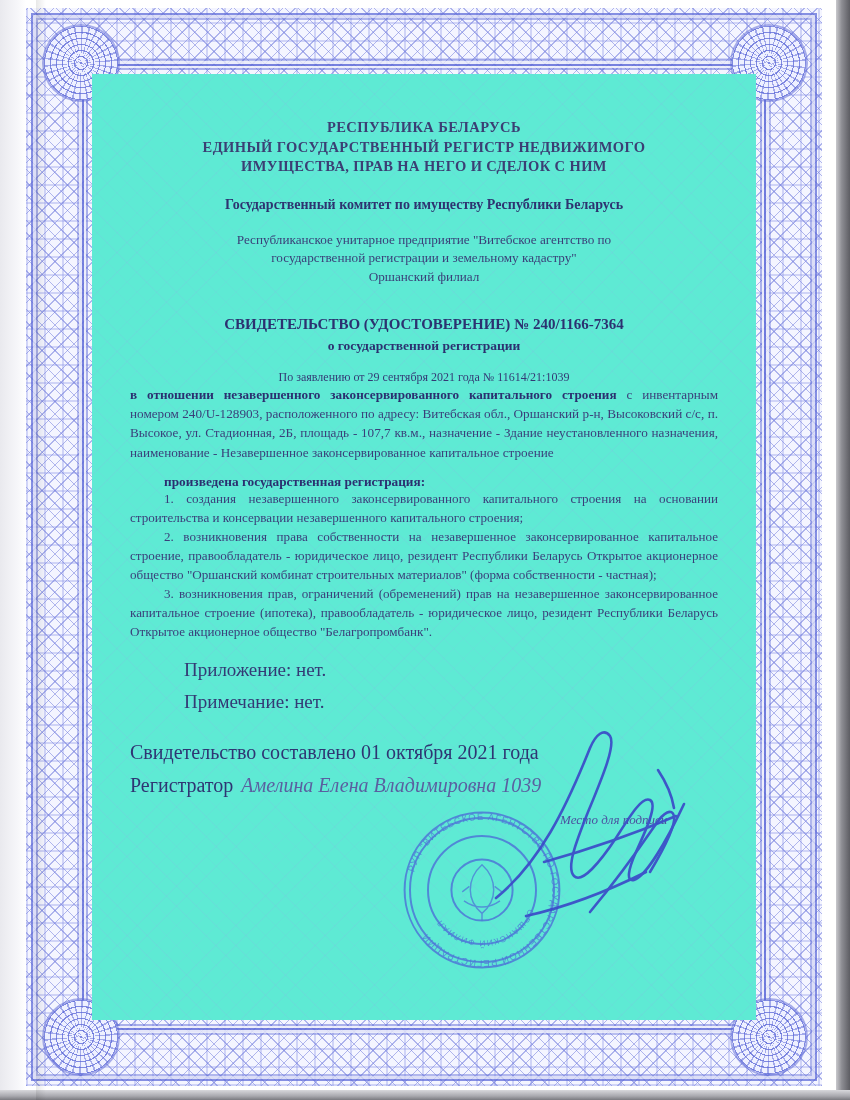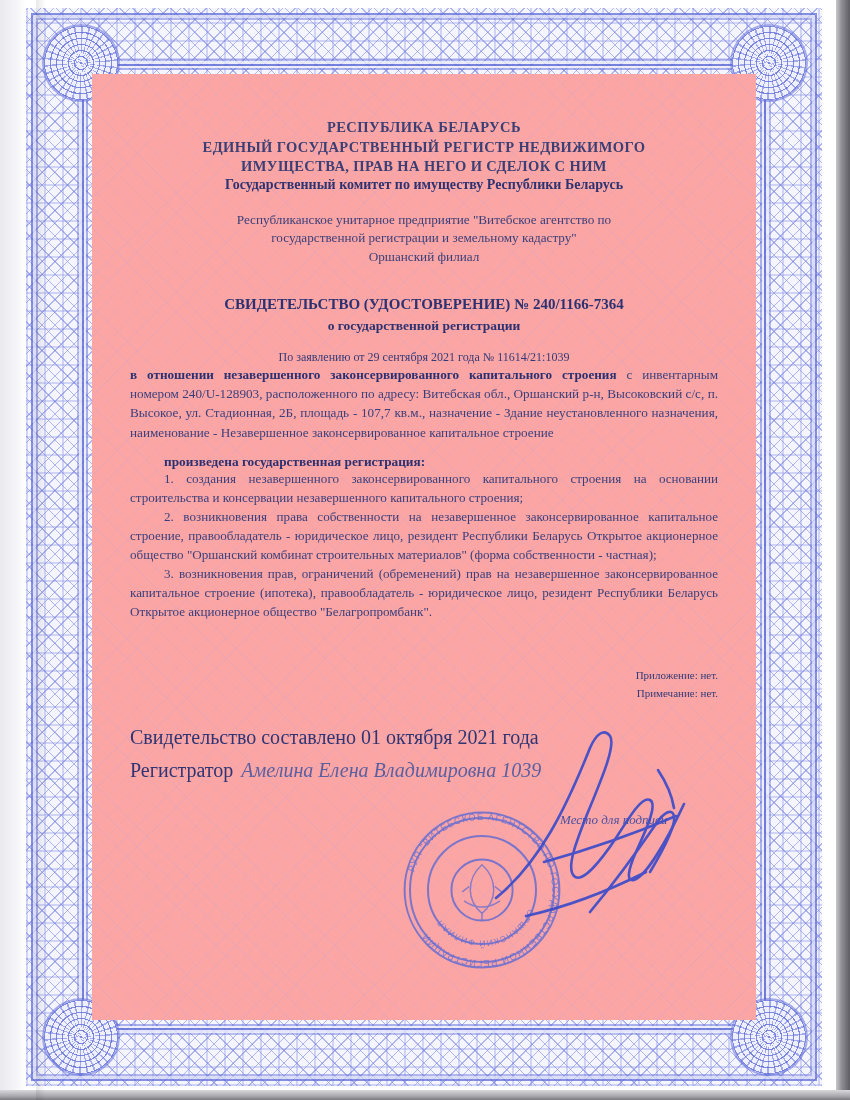--- a/index.html
+++ b/index.html
@@ -93,21 +93,21 @@
   .rosette.tl { left: 44px;  top: 26px; }
   .rosette.tr { right: 44px; top: 26px; }
   .rosette.bl { left: 44px;  bottom: 26px; }
   .rosette.br { right: 44px; bottom: 26px; }
 
   
   .field {
     position: absolute;
     left: 92px; top: 74px;
     width: 664px; height: 946px;
-    background: #fca5a5;
+    background: #5eead4;
   }
 
   
   .field::before {
     content: "";
     position: absolute;
     left: 0; top: 0; right: 0; bottom: 0;
     background:
       repeating-linear-gradient(45deg, rgba(150,160,235,0.10) 0 1px, rgba(255,255,255,0) 1px 14px),
       repeating-linear-gradient(-45deg, rgba(150,160,235,0.10) 0 1px, rgba(255,255,255,0) 1px 14px);
@@ -123,21 +123,21 @@
   .t-center { text-align: center; }
 
   .head-main {
     font-size: 14.5px;
     font-weight: bold;
     letter-spacing: 0.4px;
     line-height: 1.35;
     color: #3b3f74;
   }
   .head-sub {
-    margin-top: 0;
+    margin-top: 20px;
     font-size: 14px;
     font-weight: bold;
     color: #2e3370;
   }
   .org {
     margin-top: 18px;
     font-size: 13.2px;
     line-height: 1.4;
     color: #3a3f78;
   }
@@ -177,26 +177,25 @@
   .item {
     margin-top: 0;
     font-size: 13.1px;
     line-height: 1.45;
     text-align: justify;
     text-indent: 34px;
     color: #3a3f7a;
   }
 
   .tail {
-    margin-top: 44px;
-    font-size: 11px;
+    margin-top: 12px;
+    font-size: 19px;
     line-height: 1.7;
     padding-left: 54px;
     color: #343a75;
-    text-align: right;
   }
   .footer-line {
     margin-top: 18px;
     font-size: 20px;
     line-height: 1.65;
     color: #2f3573;
   }
   .registrar-row {
     display: flex;
     align-items: baseline;

